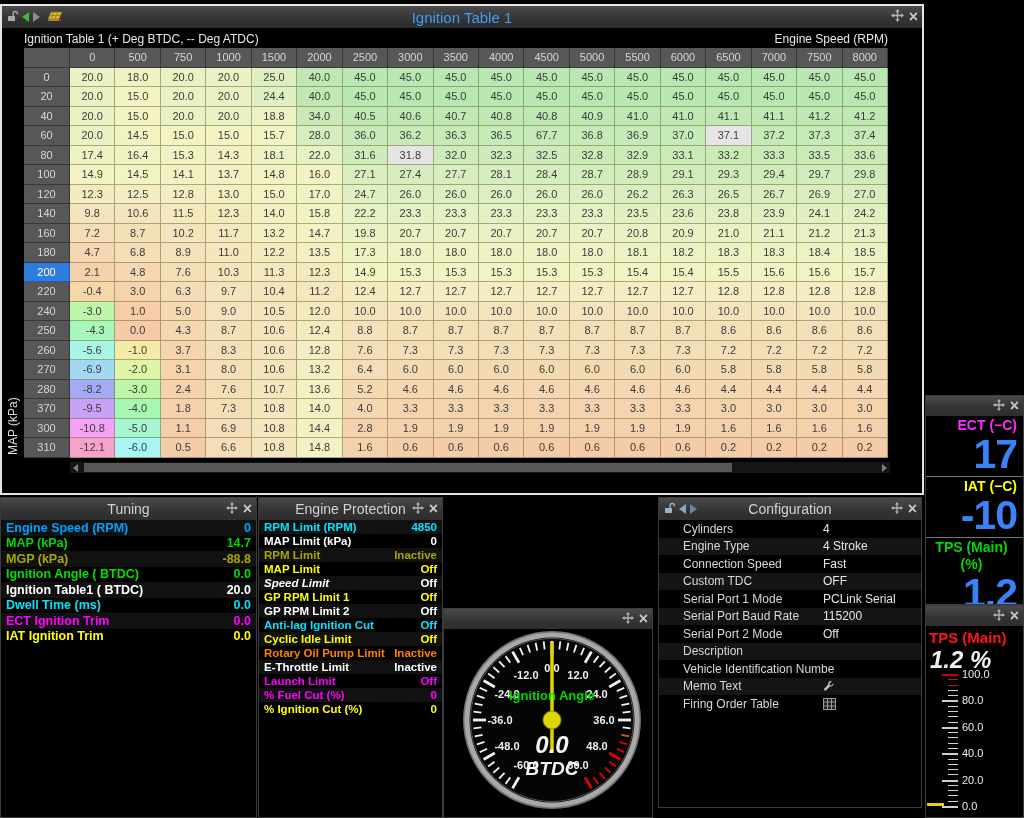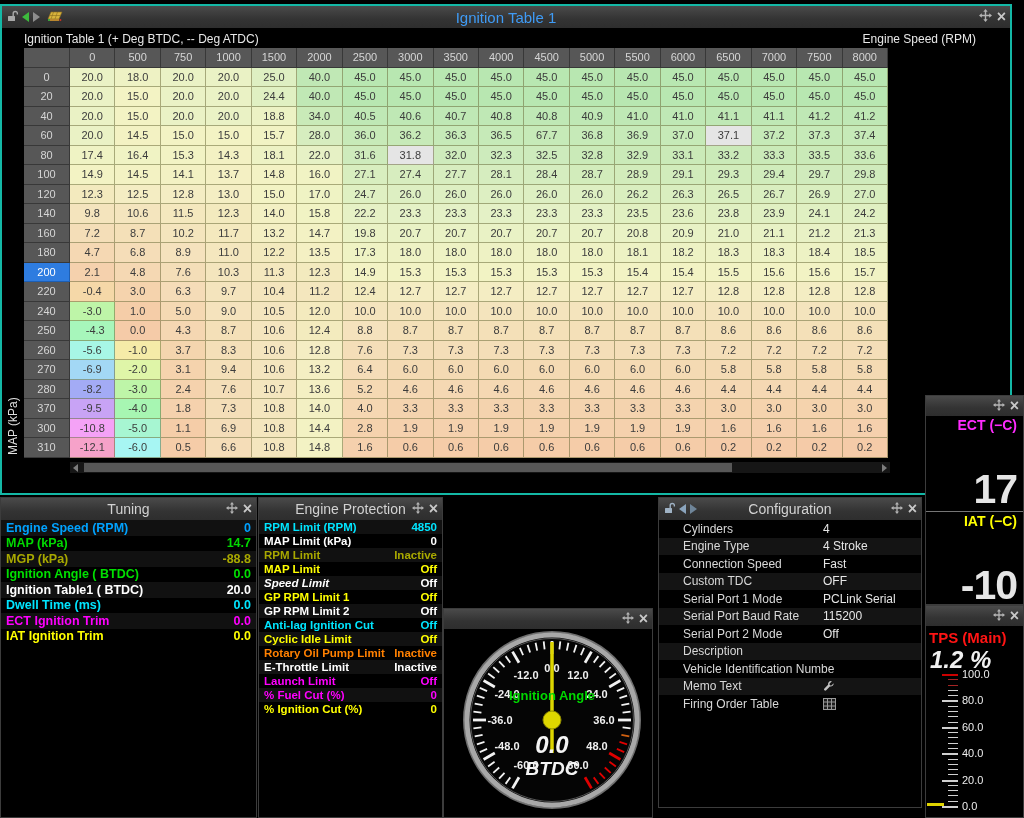--- a/index.html
+++ b/index.html
@@ -48,36 +48,36 @@
   #cfg-rows{position:absolute;top:22px;left:0;right:0;}
   .crow{display:flex;align-items:center;height:17.5px;font-size:12px;}
   .crow:nth-child(even){background:#141414;}
   .clabel{margin-left:24px;flex:0 0 140px;color:#d8d8d8;white-space:nowrap;}
   .cvalue{color:#e6e6e6;white-space:nowrap;display:flex;align-items:center;}
   
   #digi-items{position:absolute;top:20px;left:0;right:0;}
   .ditem{text-align:right;padding:1px 6px 2px 0;}
   .ditem+.ditem{border-top:1px solid #757575;}
   .dlabel{font-size:14px;font-weight:bold;line-height:17px;}
-  .dvalue{font-size:41px;font-weight:bold;color:#e5e5e5;line-height:40px;letter-spacing:-1px;margin-top:35px;}
+  .dvalue{font-size:41px;font-weight:bold;color:#3b82f6;line-height:40px;letter-spacing:-1px;}
   
   #tps-label{position:absolute;left:3px;top:23px;font-size:15px;font-weight:bold;}
   #tps-value{position:absolute;left:4px;top:40px;font-size:24px;font-weight:bold;font-style:italic;color:#f0f0f0;}
   #tps-scale{position:absolute;left:0;top:68px;width:97px;height:132px;}
   .tick{position:absolute;background:#d0d0d0;}
   .tlabel{position:absolute;left:36px;color:#ececec;font-size:11px;transform:translateY(-6px);}
   #tps-cur{position:absolute;left:1px;width:17px;height:3px;background:#e0d400;}
   .gauge-box{position:absolute;left:0;top:20px;}
 </style>
 </head>
 <body>
 
 <div id="stage">
 
-  <div class="win" id="ign-win" style="left:0;top:4px;width:1012px;height:491px;border:2px solid #14b8a6;">
+  <div class="win" id="ign-win" style="left:0;top:4px;width:924px;height:491px;border:2px solid #e5e5e5;">
     <div class="titlebar">
       <span class="tb-left">
         <span>
           <svg width="11" height="12" viewBox="0 0 11 12">
               <rect x="1" y="6" width="7" height="5" rx="0.5" fill="#a8a8a8"></rect>
               <path d="M6.2 6 V3.6 a2.1 2.1 0 0 1 4.2 0 V4.6" fill="none" stroke="#a8a8a8" stroke-width="1.4"></path>
             </svg>
         </span>
         <span class="tri-l"></span>
         <span class="tri-r"></span>
@@ -410,21 +410,21 @@
         <div class="vcell" style="background: rgb(244, 222, 184);">7.3</div>
         <div class="vcell" style="background: rgb(244, 222, 184);">7.3</div>
         <div class="vcell" style="background: rgb(244, 222, 184);">7.2</div>
         <div class="vcell" style="background: rgb(244, 222, 184);">7.2</div>
         <div class="vcell" style="background: rgb(244, 222, 184);">7.2</div>
         <div class="vcell" style="background: rgb(244, 222, 184);">7.2</div>
         <div class="rhead">270</div>
         <div class="vcell" style="background: rgb(163, 216, 245);">-6.9</div>
         <div class="vcell" style="background: rgb(223, 245, 168);">-2.0</div>
         <div class="vcell" style="background: rgb(245, 211, 173);">3.1</div>
-        <div class="vcell" style="background: rgb(244, 223, 184);">9.4</div>
+        <div class="vcell" style="background: rgb(244, 223, 184);">8.0</div>
         <div class="vcell" style="background: rgb(244, 229, 190);">10.6</div>
         <div class="vcell" style="background: rgb(244, 239, 195);">13.2</div>
         <div class="vcell" style="background: rgb(245, 221, 184);">6.4</div>
         <div class="vcell" style="background: rgb(244, 218, 179);">6.0</div>
         <div class="vcell" style="background: rgb(244, 218, 179);">6.0</div>
         <div class="vcell" style="background: rgb(244, 218, 179);">6.0</div>
         <div class="vcell" style="background: rgb(244, 218, 179);">6.0</div>
         <div class="vcell" style="background: rgb(244, 218, 179);">6.0</div>
         <div class="vcell" style="background: rgb(244, 218, 179);">6.0</div>
         <div class="vcell" style="background: rgb(244, 218, 179);">6.0</div>

